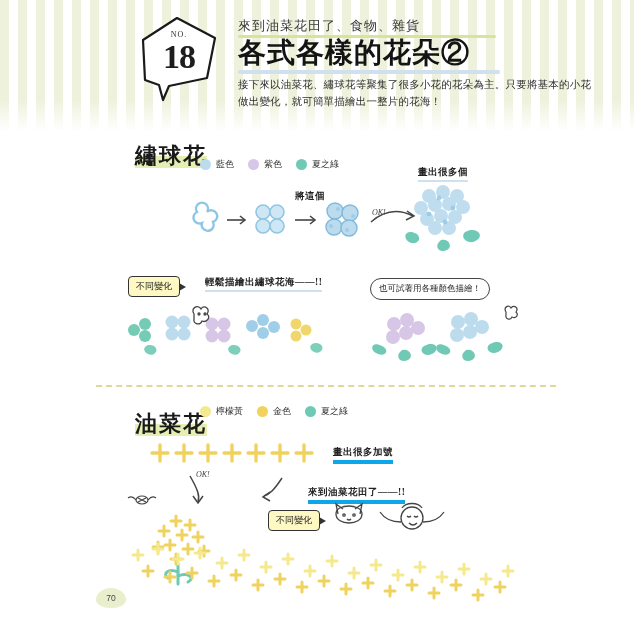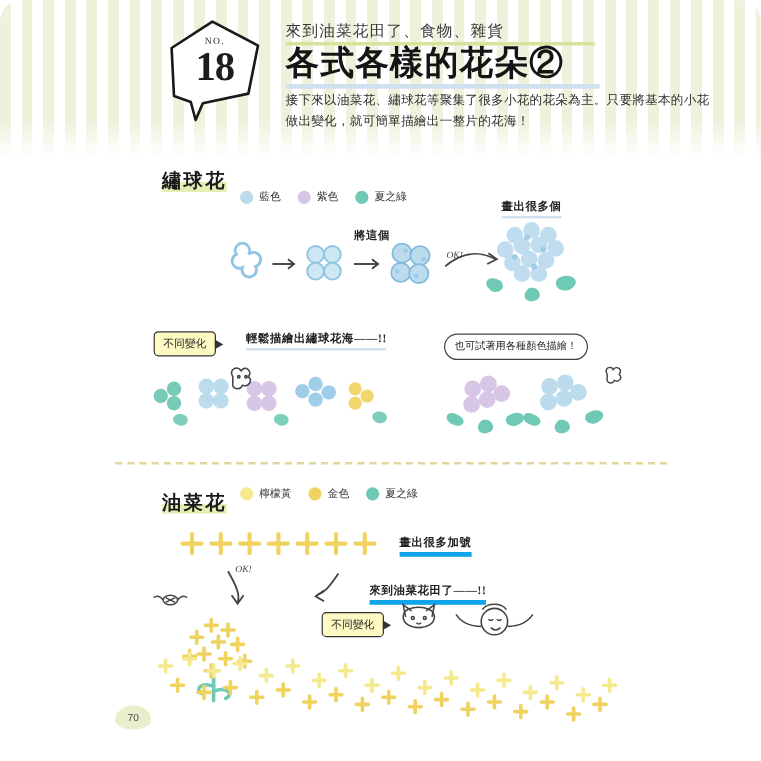--- a/index.html
+++ b/index.html
@@ -12,21 +12,20 @@
     height: 634px;
     font-family: "Liberation Sans", sans-serif;
     overflow: hidden;
   }
   .page {
     position: relative;
     width: 634px;
     height: 634px;
     background: #ffffff;
     overflow: hidden;
-    border-radius: 18px;
   }
   
   .stripes {
     position: absolute;
     left: 0; top: 0;
     width: 634px;
     height: 132px;
     background: repeating-linear-gradient(
       to right,
       #eef2dc 0px, #eef2dc 9px,
@@ -103,21 +102,21 @@
     left: 238px; top: 76px;
     width: 356px;
     font-size: 10.5px;
     line-height: 1.62;
     color: #2e2e2e;
     letter-spacing: 0.2px;
   }
   
   .sec-title {
     position: absolute;
-    font-size: 16px;
+    font-size: 22px;
     font-weight: bold;
     color: #1a1a1a;
     letter-spacing: 2px;
     padding: 1px 2px;
   }
   .sec-title .hl {
     background: linear-gradient(to bottom, rgba(255,255,255,0) 52%, #e6eeb4 52%, #e6eeb4 100%);
   }
   .swatches {
     position: absolute;

